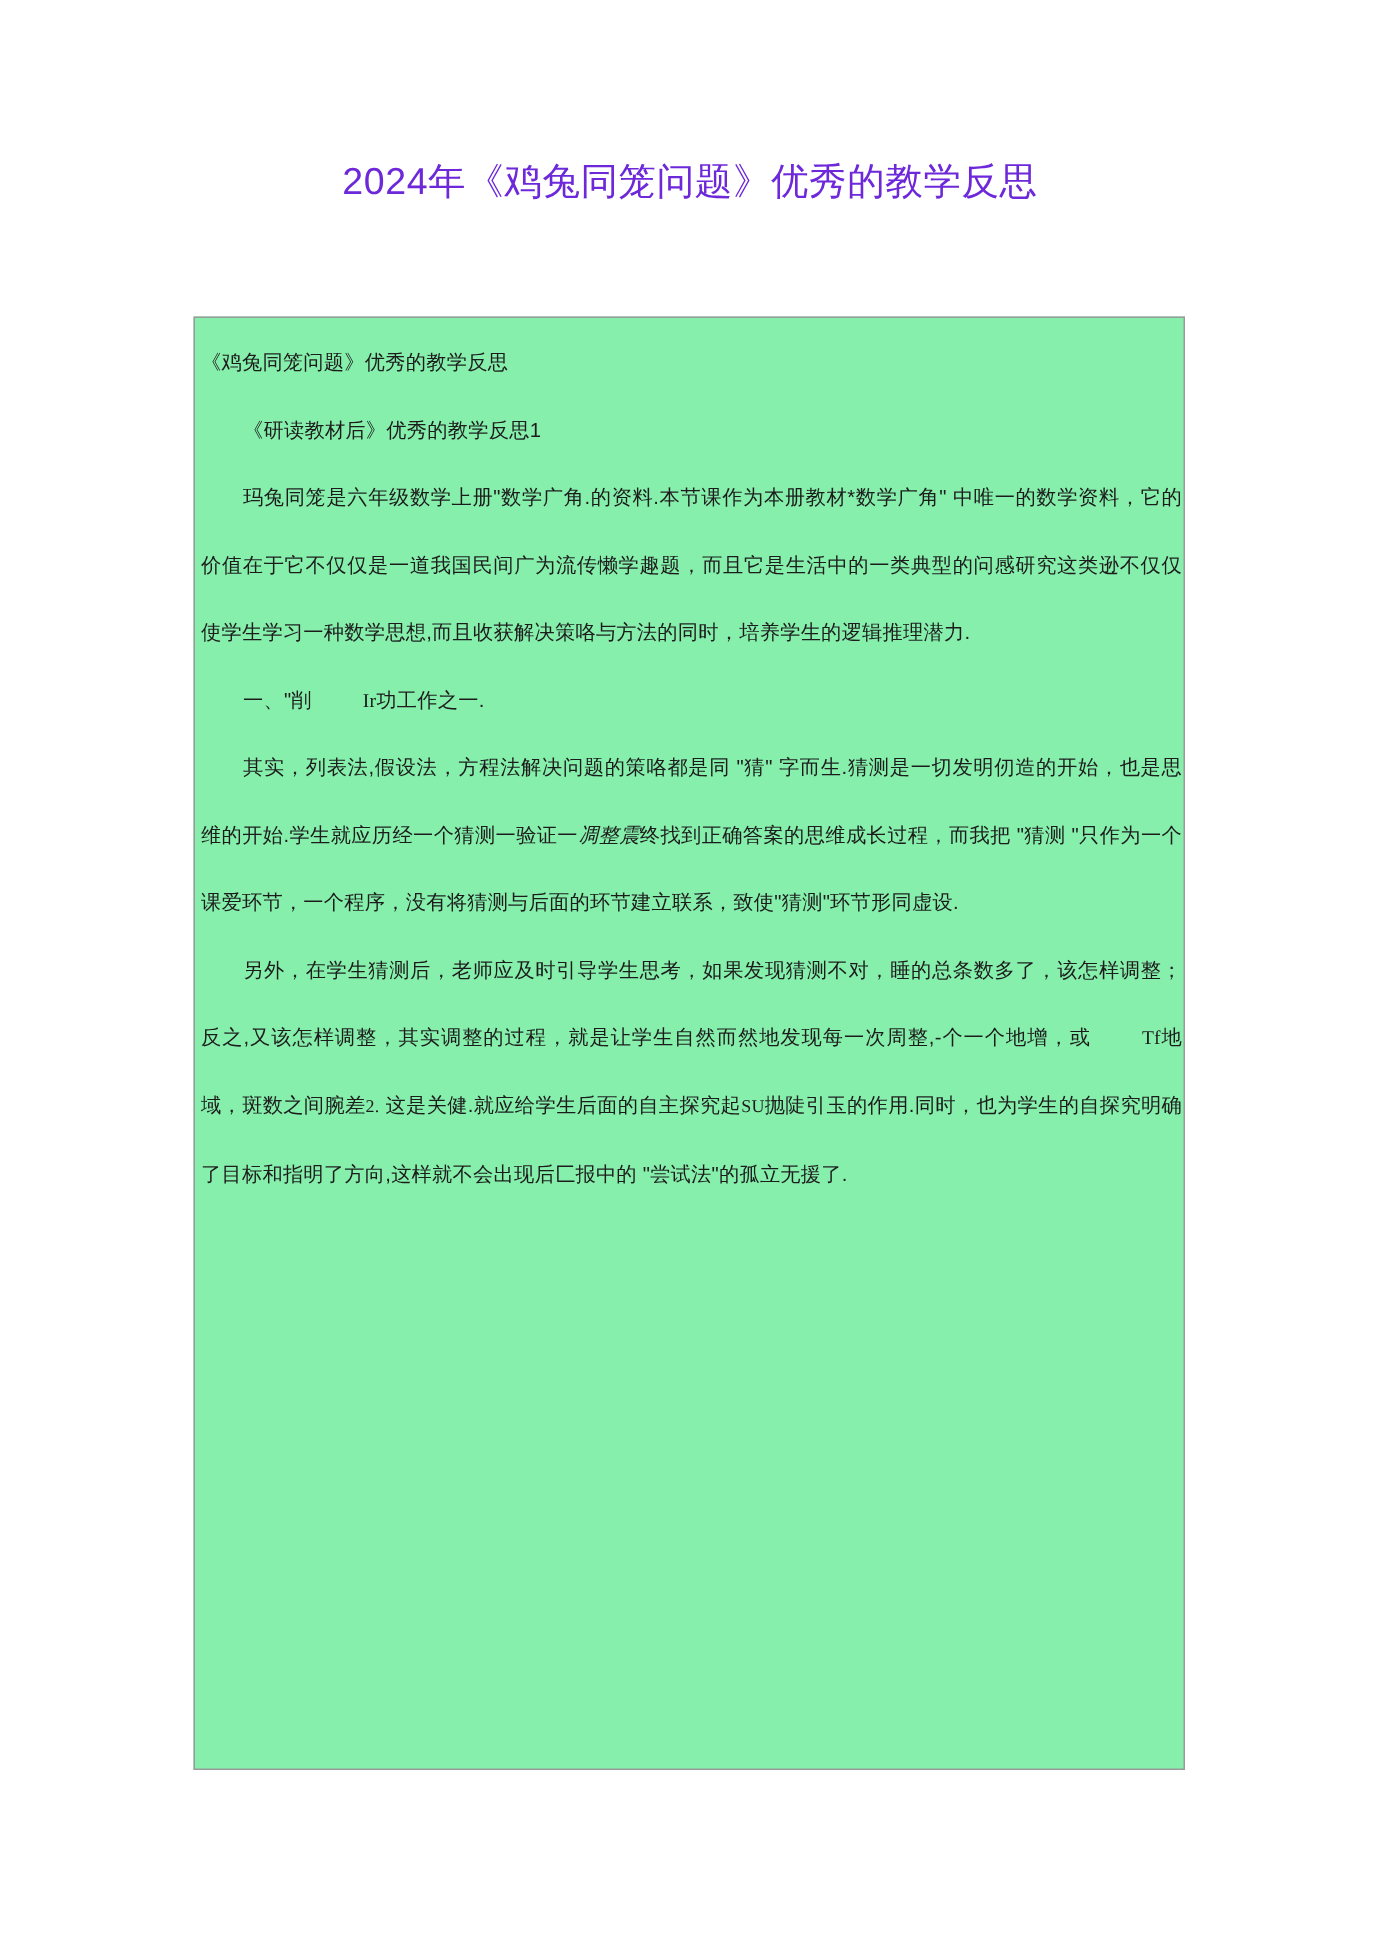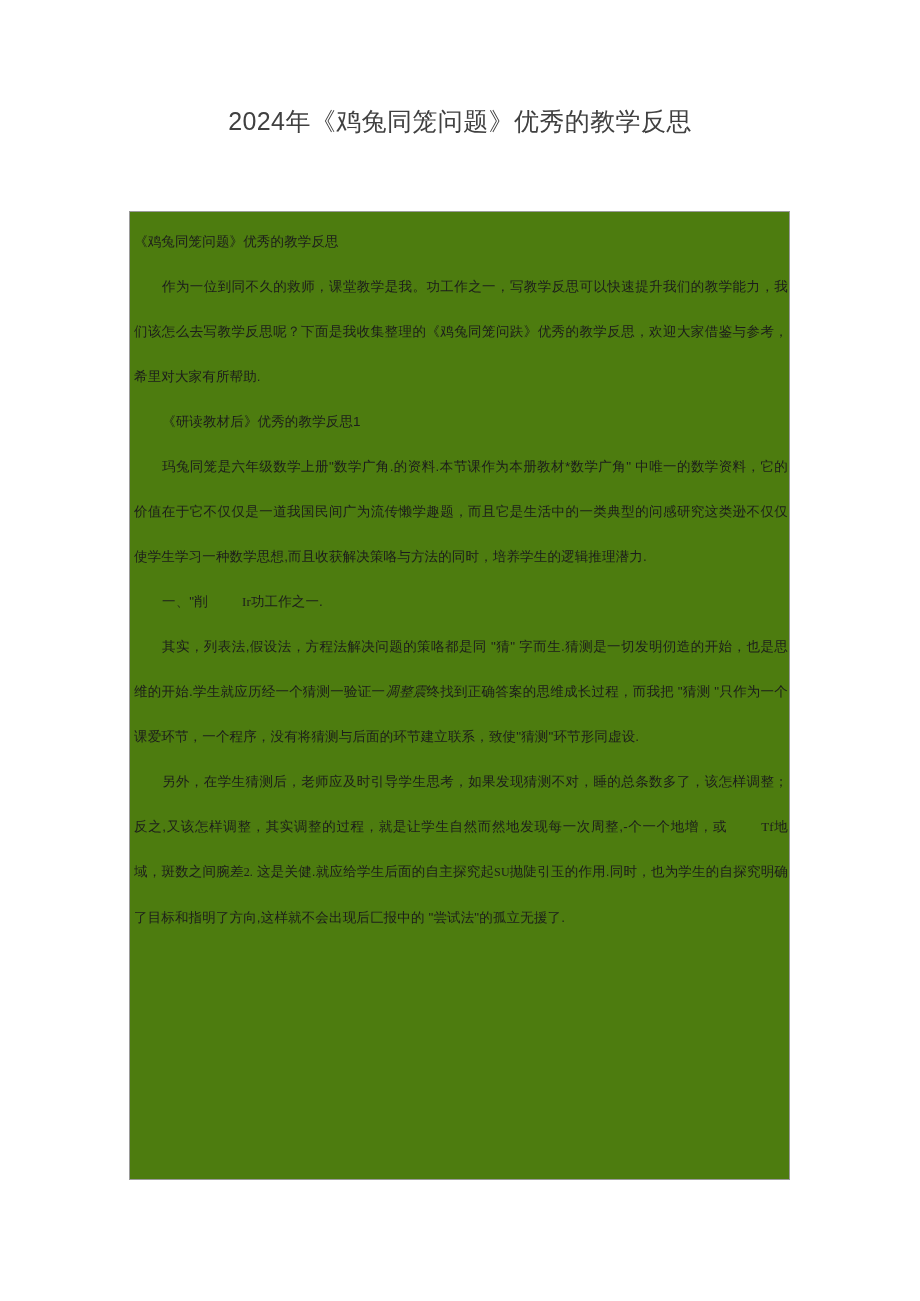--- a/index.html
+++ b/index.html
@@ -25,35 +25,35 @@
   
   .doc-title {
     position: absolute;
     left: 0;
     top: 104px;
     width: 920px;
     text-align: center;
     font-size: 25px;
     line-height: 34px;
     font-weight: 400;
-    color: #404040;
+    color: #6d28d9;
     letter-spacing: 0.4px;
     white-space: nowrap;
   }
 
   
   .content-box {
     position: absolute;
     left: 129px;
     top: 211px;
     width: 661px;
     height: 969px;
     border: 1px solid #9a9a9a;
     box-sizing: border-box;
-    background: #4d7c0f;
+    background: #86efac;
     overflow: hidden;
   }
 
   .inner {
     position: absolute;
     left: 0;
     top: 0;
     width: 661px;
     padding: 0;
   }
@@ -98,21 +98,20 @@
 
 <div class="page">
 
   <div class="doc-title">2024年《鸡兔同笼问题》优秀的教学反思</div>
 
   <div class="content-box">
     <div class="inner">
 
       <div class="para first-line">《鸡兔同笼问题》优秀的教学反思</div>
 
-      <div class="para indent">作为一位到同不久的救师，课堂教学是我。功工作之一，写教学反思可以快速提升我们的教学能力，我们该怎么去写教学反思呢？下面是我收集整理的《鸡兔同笼问趺》优秀的教学反思，欢迎大家借鉴与参考，希里对大家有所帮助.</div>
 
       <div class="para indent">《研读教材后》优秀的教学反思1</div>
 
 
       <div class="para indent">玛兔同笼是六年级数学上册"数学广角.的资料.本节课作为本册教材*数学广角" 中唯一的数学资料，它的价值在于它不仅仅是一道我国民间广为流传懒学趣题，而且它是生活中的一类典型的问感研究这类逊不仅仅使学生学习一种数学思想,而且收获解决策咯与方法的同时，培养学生的逻辑推理潜力.</div>
 
 
       <div class="para heading-line"><span>一、"削</span><span class="latin">Ir</span><span>功工作之一.</span></div>
 
       <div class="para indent"><span>其实，列表法,假设法，方程法解决问题的策咯都是同 "猜" 字而生.猜测是一切发明仞造的开始，也是思维的开始.学生就应历经一个猜测一验证一</span><span class="ital">凋整震</span><span>终找到正确答案的思维成长过程，而我把 "猜测 "只作为一个课爱环节，一个程序，没有将猜测与后面的环节建立联系，致使"猜测"环节形同虚设.</span></div>

